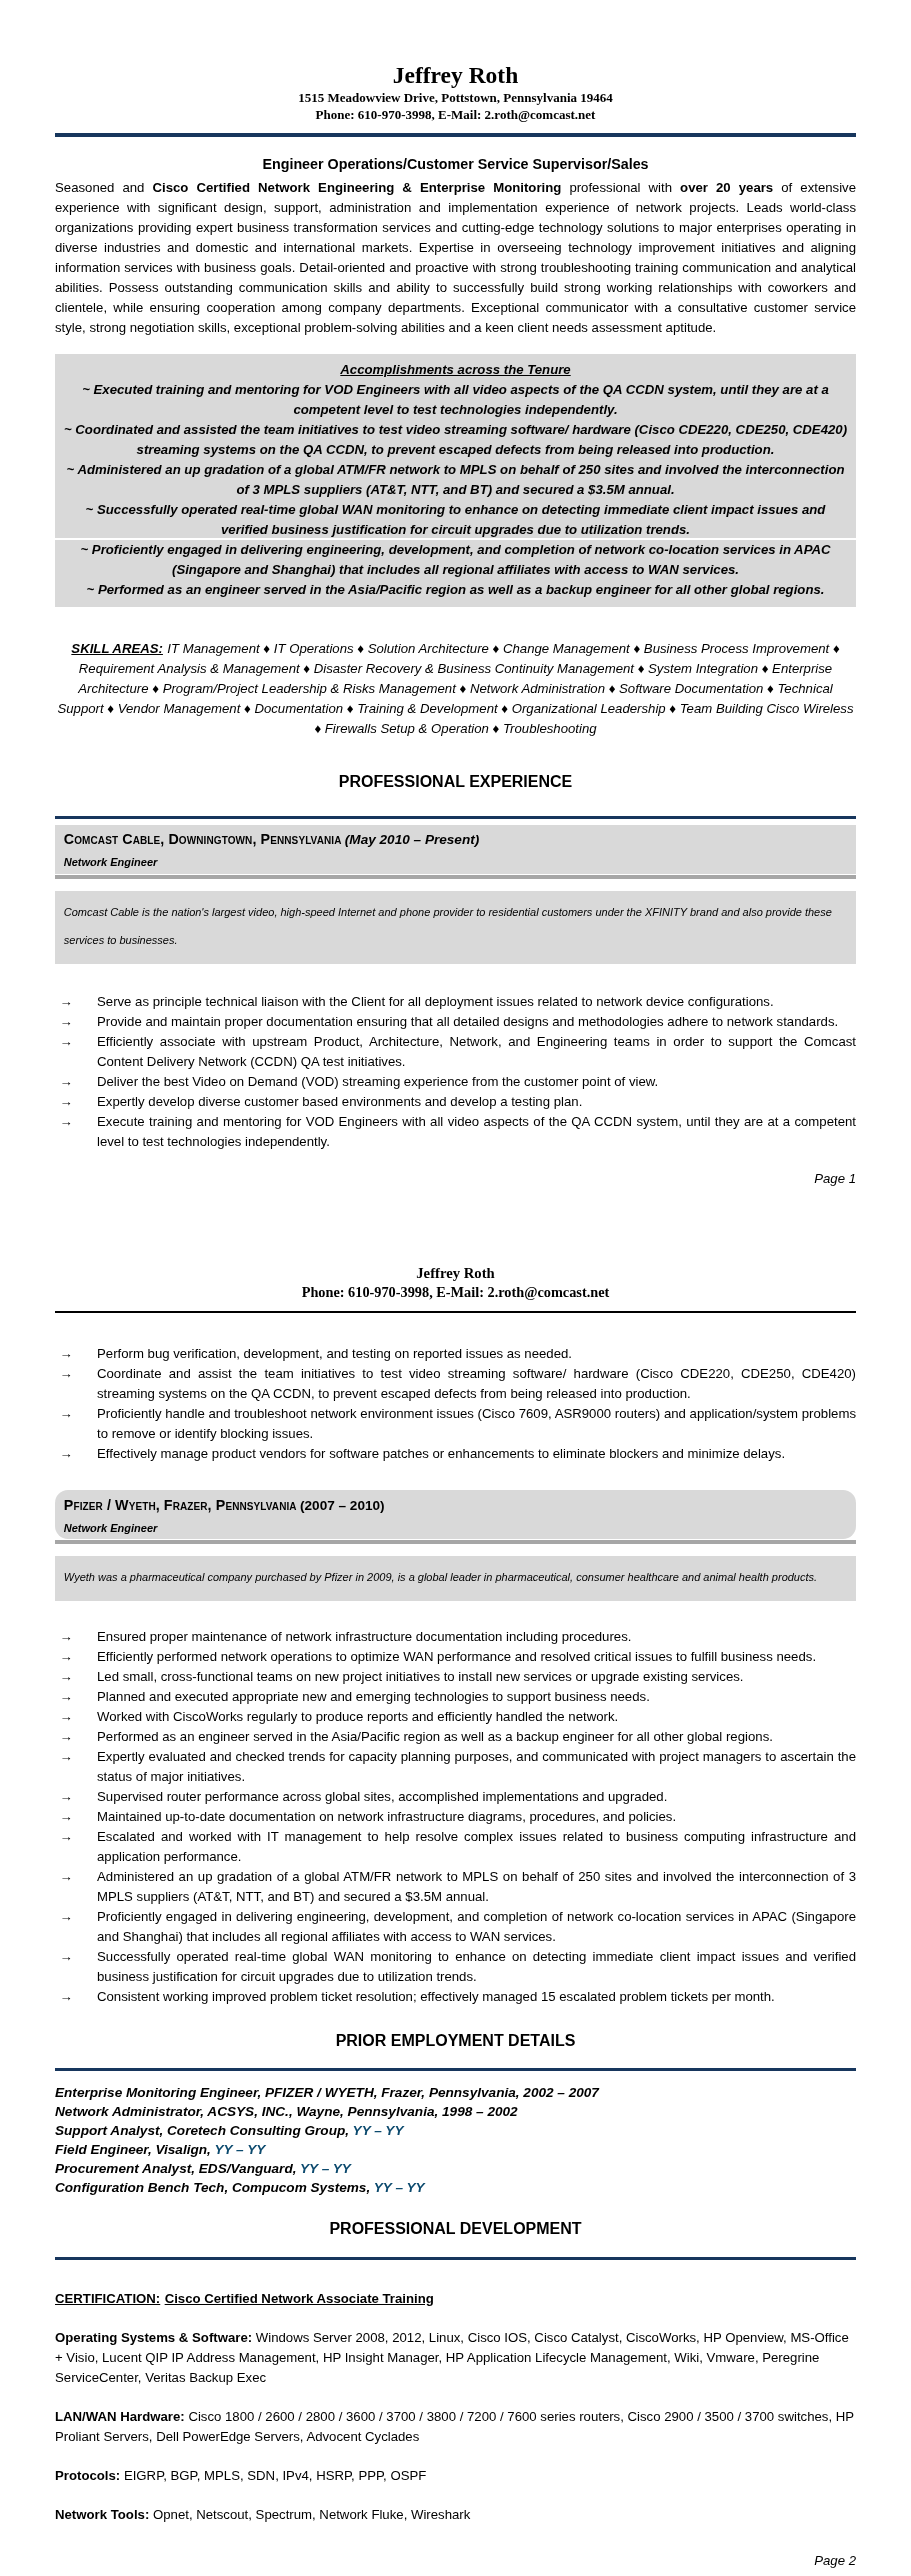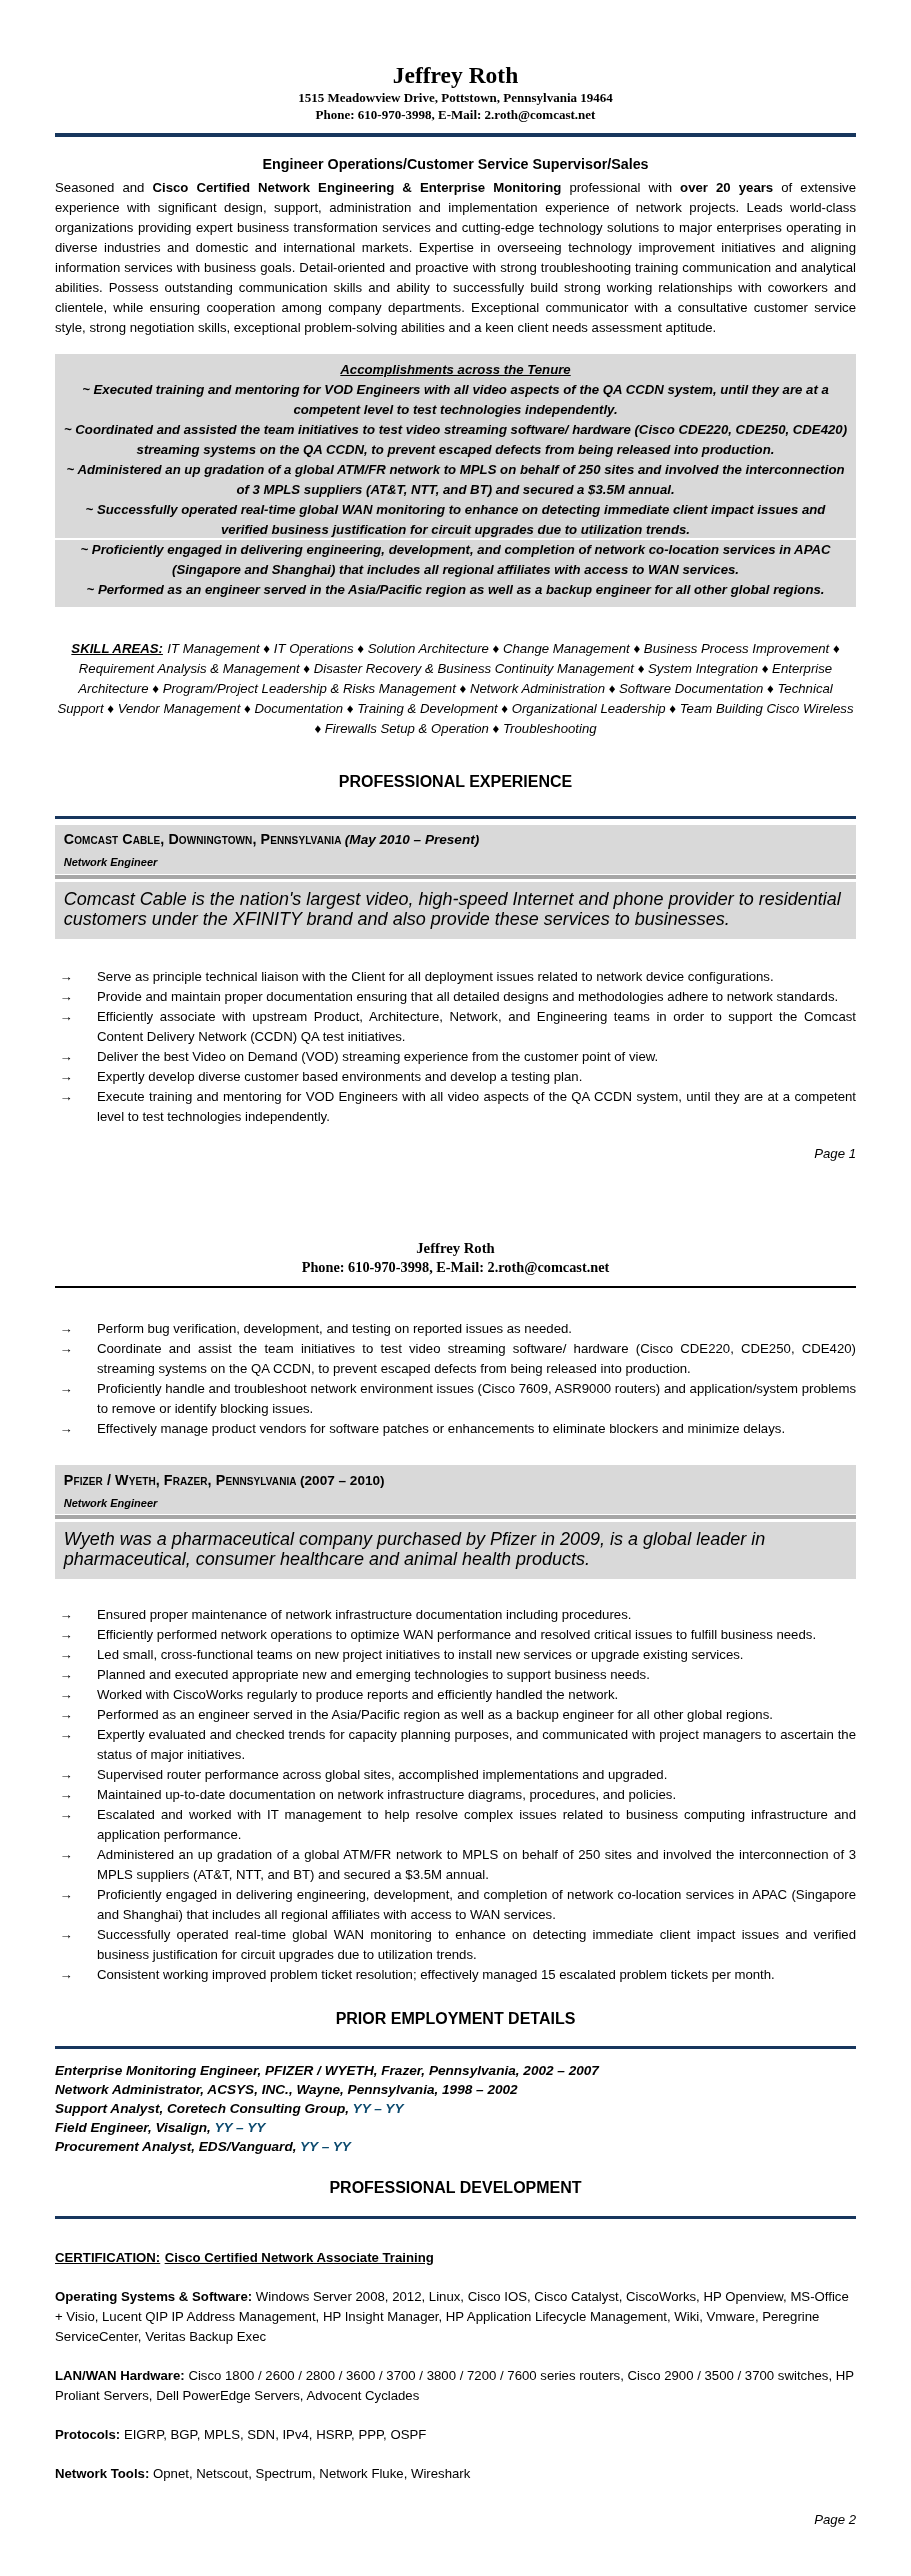--- a/index.html
+++ b/index.html
@@ -32,22 +32,22 @@
 
   .sec-heading{margin-top:34px;text-align:center;font-weight:bold;font-size:16px;}
 
   
   .jobhead{margin-top:5.9px;background:#D9D9D9;padding:6.6px 8.8px 5.1px;}
   .company{font-variant:small-caps;font-weight:bold;font-size:14.3px;letter-spacing:0.1px;}
   .dates{font-weight:bold;font-size:13.6px;}
   .dates.it{font-style:italic;}
   .jobtitle{font-weight:bold;font-style:italic;font-size:11px;margin-top:9px;}
   .jobbar{height:3.7px;background:#A6A6A6;margin-top:1.5px;}
-  .jobdesc{background:#D9D9D9;margin-top:3px;padding:7.3px 8.8px 9.6px;font-style:italic;
-    font-size:18px;line-height:20px;}
+  .jobdesc{background:#D9D9D9;margin-top:12px;padding:7.3px 8.8px 9.6px;font-style:italic;
+    font-size:11px;line-height:28px;}
 
   
   .bullets{list-style:none;margin:28px 0 0 0;padding:0;}
   .bullets li{position:relative;padding-left:42px;font-size:13.2px;line-height:20px;
     text-align:justify;margin:0;}
   .bullets .arrow{position:absolute;left:4.4px;top:0;font-weight:normal;}
 
   .pagenum{margin-top:19px;text-align:right;font-style:italic;font-size:13.2px;}
 
   
@@ -142,21 +142,21 @@
 
         <li><span class="arrow">→</span><span>Perform bug verification, development, and testing on reported issues as needed.</span></li>
 
         <li><span class="arrow">→</span><span>Coordinate and assist the team initiatives to test video streaming software/ hardware (Cisco CDE220, CDE250, CDE420) streaming systems on the QA CCDN, to prevent escaped defects from being released into production.</span></li>
 
         <li><span class="arrow">→</span><span>Proficiently handle and troubleshoot network environment issues (Cisco 7609, ASR9000 routers) and application/system problems to remove or identify blocking issues.</span></li>
 
         <li><span class="arrow">→</span><span>Effectively manage product vendors for software patches or enhancements to eliminate blockers and minimize delays.</span></li>
       </ul>
 
-    <div class="jobhead" style="margin-top:26.5px;">
+    <div class="jobhead" style="margin-top:26.5px;border-radius:13px;">
       <div class="jobline">
         <span class="company">Pfizer / Wyeth, Frazer, Pennsylvania</span>
         <span class="dates">(2007 – 2010)</span>
       </div>
       <div class="jobtitle">Network Engineer</div>
     </div>
     <div class="jobbar"></div>
     <div class="jobdesc">Wyeth was a pharmaceutical company purchased by Pfizer in 2009, is a global leader in pharmaceutical, consumer healthcare and animal health products.</div>
 
     <ul class="bullets" style="margin-top:26.5px;">
@@ -197,20 +197,21 @@
         <div class="prior-line"><span>Enterprise Monitoring Engineer, PFIZER / WYETH, Frazer, Pennsylvania, 2002 – 2007</span><span></span></div>
 
         <div class="prior-line"><span>Network Administrator, ACSYS, INC., Wayne, Pennsylvania, 1998 – 2002</span><span></span></div>
 
         <div class="prior-line"><span>Support Analyst, Coretech Consulting Group, </span><span class="blue">YY – YY</span></div>
 
         <div class="prior-line"><span>Field Engineer, Visalign, </span><span class="blue">YY – YY</span></div>
 
         <div class="prior-line"><span>Procurement Analyst, EDS/Vanguard, </span><span class="blue">YY – YY</span></div>
 
+        <div class="prior-line"><span>Configuration Bench Tech, Compucom Systems, </span><span class="blue">YY – YY</span></div>
       </div>
 
     <div class="sec-heading" style="margin-top:23.5px;">PROFESSIONAL DEVELOPMENT</div>
     <div class="rule-navy thin" style="margin-top:19px;"></div>
 
     <p class="cert">
       <span class="lab">CERTIFICATION:</span><span>Cisco Certified Network Associate Training</span>
     </p>
 
     <div>

